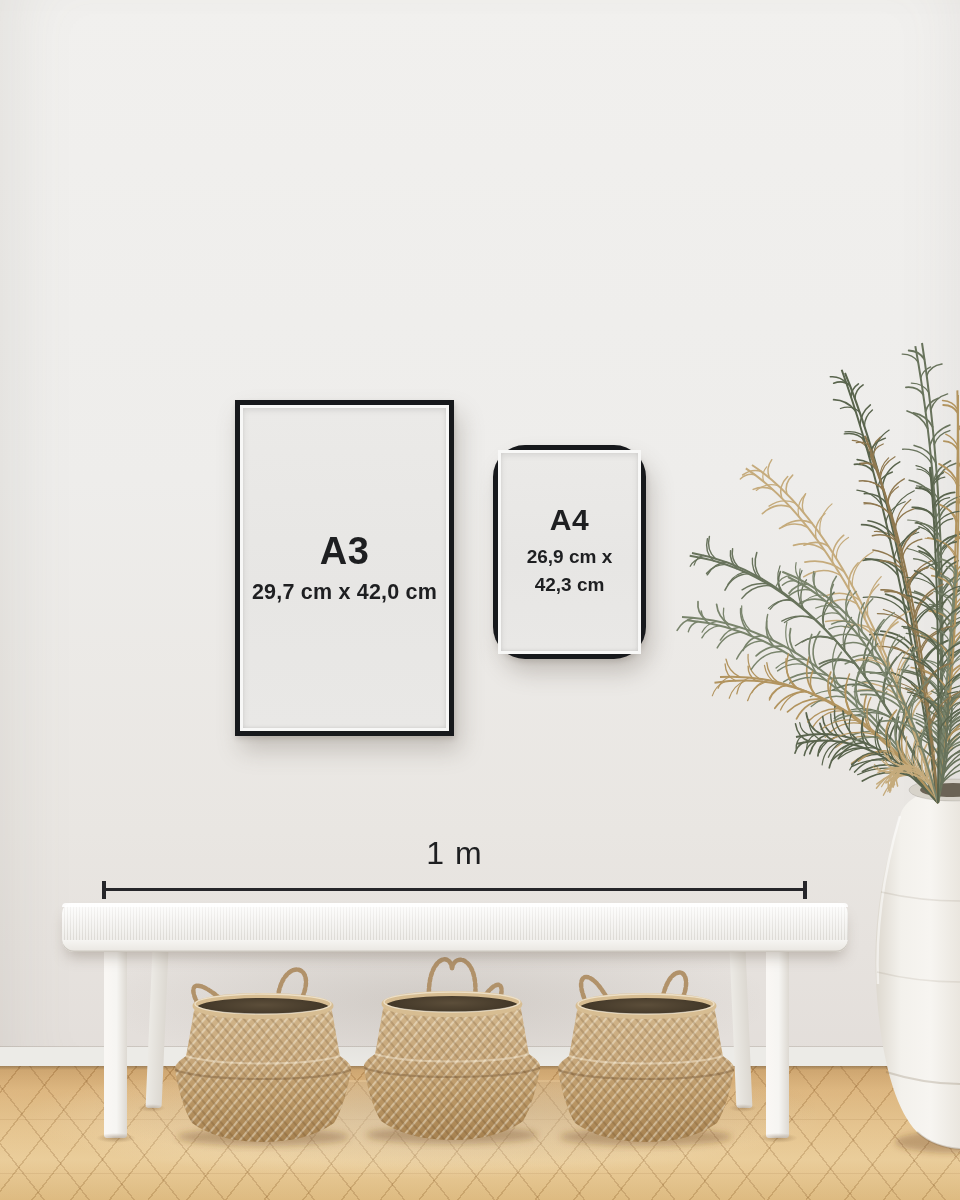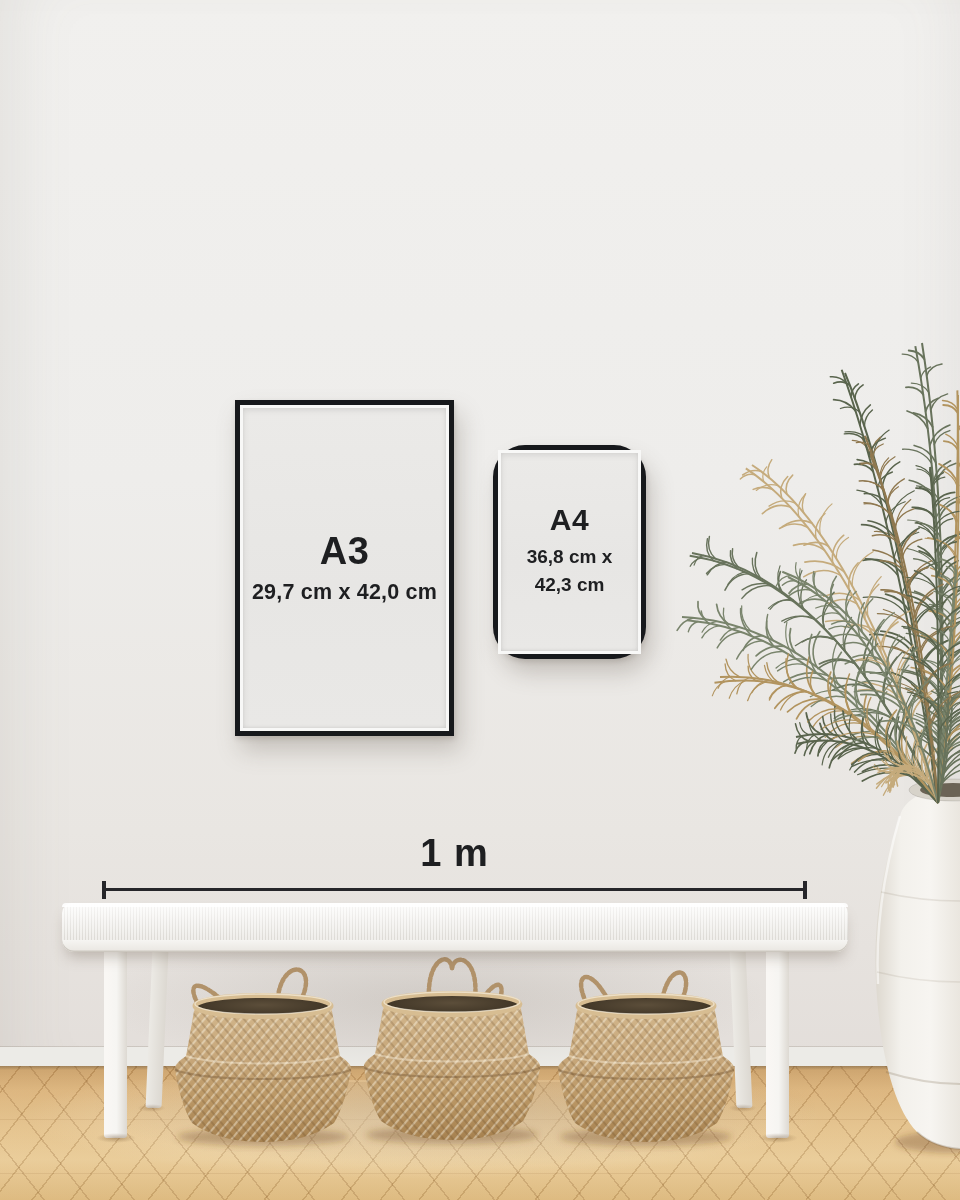--- a/index.html
+++ b/index.html
@@ -57,21 +57,21 @@
     color:var(--ink,#1e1f21);text-align:center;
   }
   .frame-a3{left:235px;top:400px;width:219px;height:336px;}
   .frame-a4{left:493px;top:445px;width:153px;height:214px;border-radius:32px;}
   .a3-label{font-size:38px;font-weight:800;letter-spacing:.5px;line-height:1;}
   .a3-size{font-size:21.5px;font-weight:600;letter-spacing:.2px;margin-top:10px;white-space:nowrap;}
   .a4-label{font-size:30px;font-weight:800;letter-spacing:.5px;line-height:1;}
   .a4-size{font-size:19px;font-weight:600;line-height:28px;margin-top:8px;white-space:nowrap;}
   
   .scale{position:absolute;left:102px;top:832px;width:705px;z-index:9;color:var(--ink,#1e1f21);}
-  .scale-label{font-size:38px;font-weight:700;line-height:42px;text-align:center;letter-spacing:1px;}
+  .scale-label{font-size:32px;font-weight:400;line-height:42px;text-align:center;letter-spacing:1px;}
   .scale-bar{position:relative;height:18px;margin-top:7px;}
   .scale-line{position:absolute;left:0;top:7px;width:100%;height:3px;background:var(--scaleLine,#26262a);}
   .scale-tick{position:absolute;top:0;width:4px;height:18px;background:var(--scaleLine,#26262a);}
   .scale-tick.left{left:0;}
   .scale-tick.right{right:0;}
   
   .bench-seat{
     position:absolute;left:62px;top:903px;width:786px;height:49px;z-index:8;
     border-radius:10px 10px 12px 12px;
     background:
@@ -127,21 +127,21 @@
         <div class="a3-size">29,7 cm x 42,0 cm</div>
       </div>
     </div>
   </div>
 
   <div class="frame frame-a4">
     <div class="mat">
       <div class="paper">
         <div class="a4-label">A4</div>
         <div class="a4-size">
-          <div>36,8 cm x</div>
+          <div>26,9 cm x</div>
           <div>42,3 cm</div>
         </div>
       </div>
     </div>
   </div>
 
   <div class="scale">
     <div class="scale-label">1 m</div>
     <div class="scale-bar">
       <div class="scale-tick left"></div>

